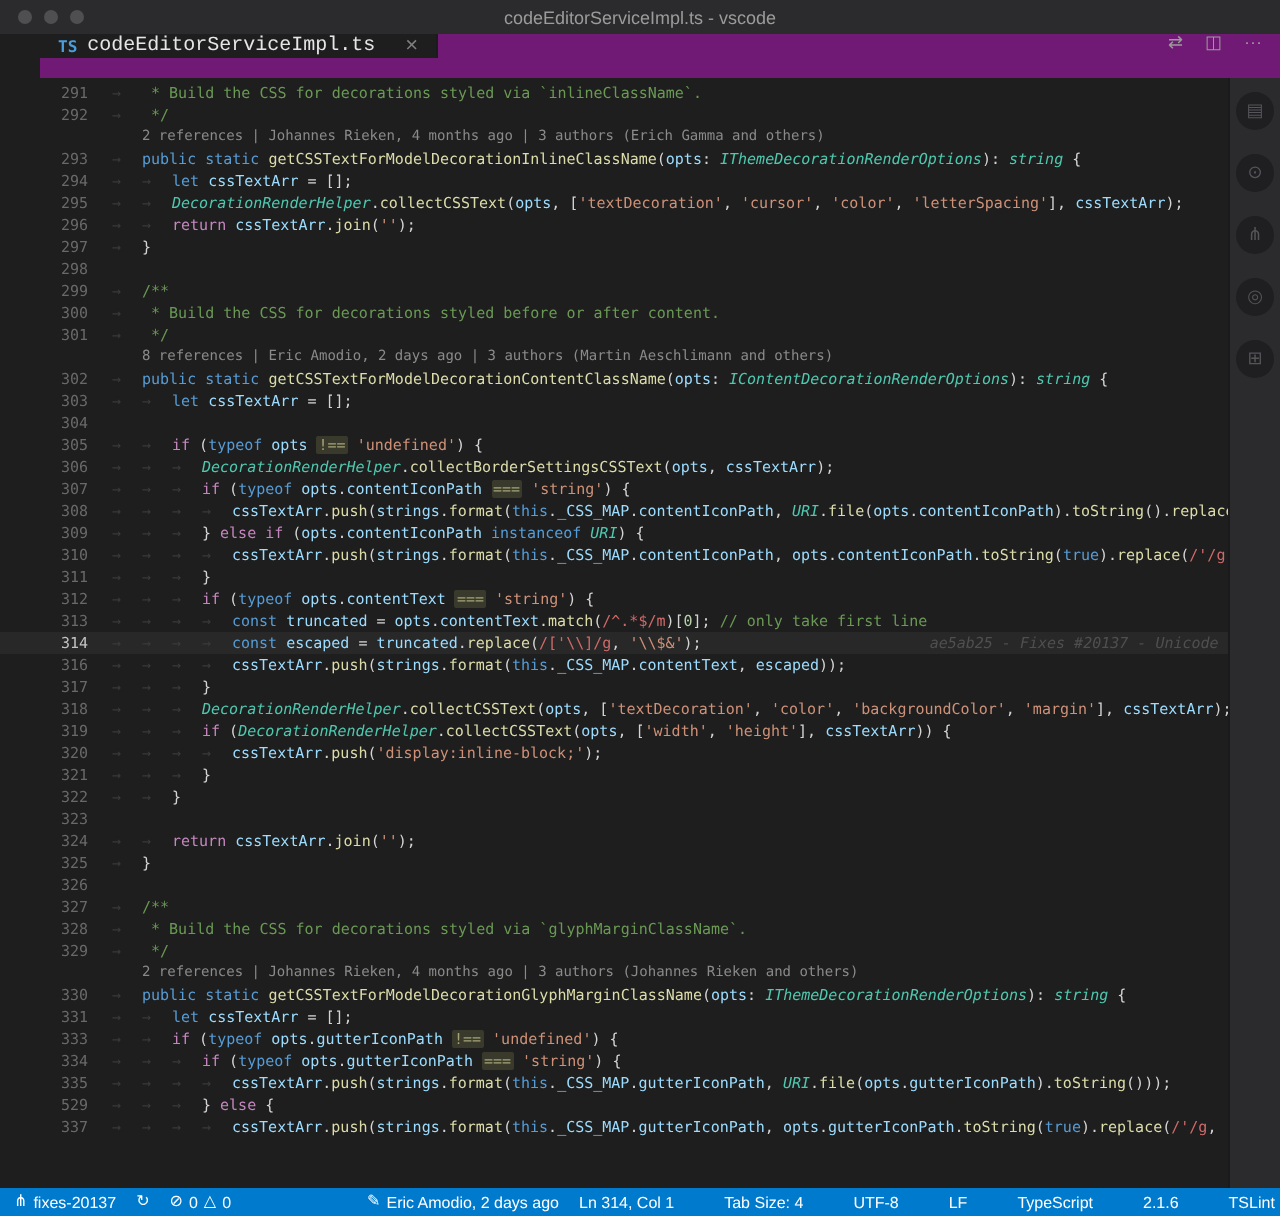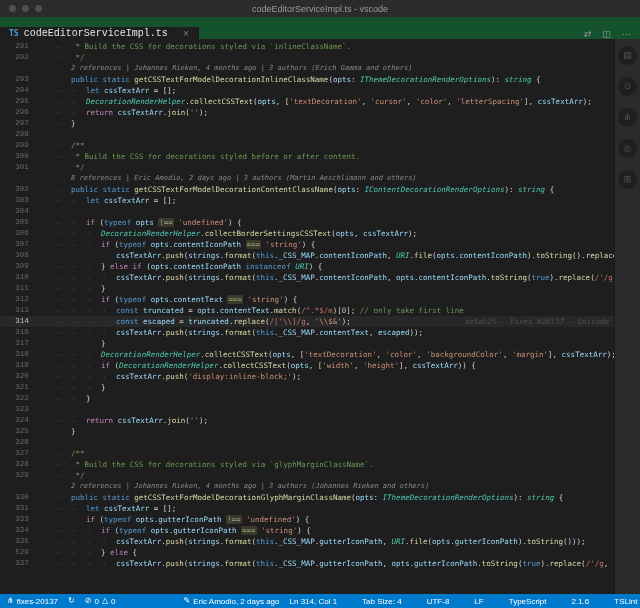--- a/index.html
+++ b/index.html
@@ -8,40 +8,40 @@
   .window { width:640px; height:608px; display:flex; flex-direction:column; }
 
   
   .titlebar { height:17px; background:#2b2b2d; position:relative; display:flex;
               align-items:center; justify-content:center; flex:none; }
   .titlebar .title { color:#9b9b9b; font-size:9px; }
   .lights { position:absolute; left:9px; top:5px; display:flex; gap:6px; }
   .light { width:7px; height:7px; border-radius:50%; background:#4f4f51; }
 
   
-  .tabbar { height:22px; background:#14532d; display:flex; align-items:flex-end; flex:none; }
+  .tabbar { height:22px; background:#701a75; display:flex; align-items:flex-start; flex:none;margin-left:20px; }
   .tab { background:#1e1e1e; display:flex; align-items:center; padding:0 9px; gap:5px;
          border-right:1px solid #1b1b1b; }
   .tab-ficon { color:#4a9edb; font-size:8px; font-weight:bold; font-family:"DejaVu Sans Mono",monospace; }
   .tab-label { color:#e6e6e6; font-size:10px;font-family:Liberation Mono, monospace; }
   .tab-close { color:#7e7e7e; font-size:11px; margin-left:10px; }
   .tab-actions { margin-left:auto; display:flex; align-items:center; gap:11px; padding-right:9px; }
   .tab-actions .act { color:#9a9a9a; font-size:9px; line-height:1; }
 
   
   .main { flex:1; display:flex; overflow:hidden; }
   .editor { flex:1; overflow:hidden; background:#1e1e1e; padding-top:2px; position:relative; }
 
   .row { display:flex; height:11px; line-height:11px; white-space:pre; overflow:hidden;
          font-family:"DejaVu Sans Mono", monospace; font-size:7.5px; }
   .row.current { background:#282828; }
-  .gutter { flex:0 0 44px; text-align:center; color:#696969; font-size:7.5px;font-family:Liberation Mono, monospace; }
+  .gutter { flex:0 0 44px; text-align:right; color:#696969; font-size:7.5px; }
   .row.current .gutter { color:#c2c2c2; }
   .code { flex:1; padding-left:12px; overflow:hidden; white-space:pre; color:#d4d4d4; }
-  .code.lens { color:#8a8a8a; font-size:7px; padding-left:27px;font-style:italic; }
+  .code.lens { color:#8a8a8a; font-size:7px; padding-left:27px; }
   .tabws { display:inline-block; width:15px; color:#3a3a3a; }
 
   .tk-pl  { color:#d4d4d4; }
   .tk-kw  { color:#569cd6; }
   .tk-ctl { color:#c586c0; }
   .tk-fn  { color:#dcdcaa; }
   .tk-ty  { color:#4ec9b0;font-style:italic; }
   .tk-va  { color:#9cdcfe; }
   .tk-st  { color:#ce9178;text-align:center; }
   .tk-cm  { color:#6a9955;text-align:center; }

